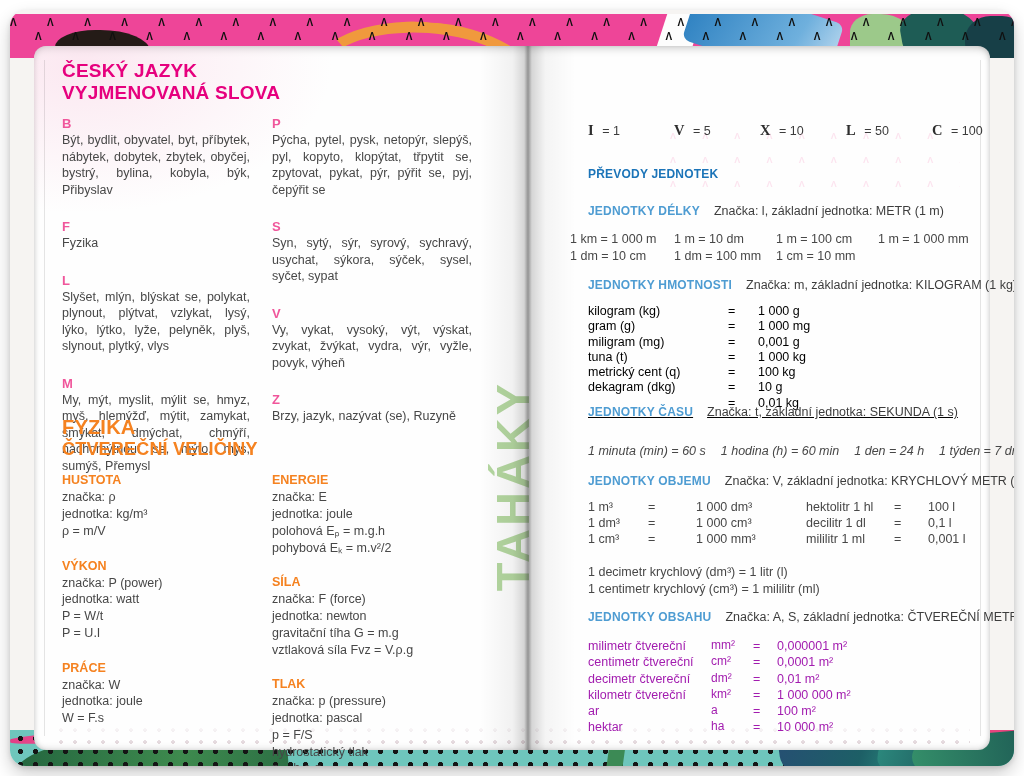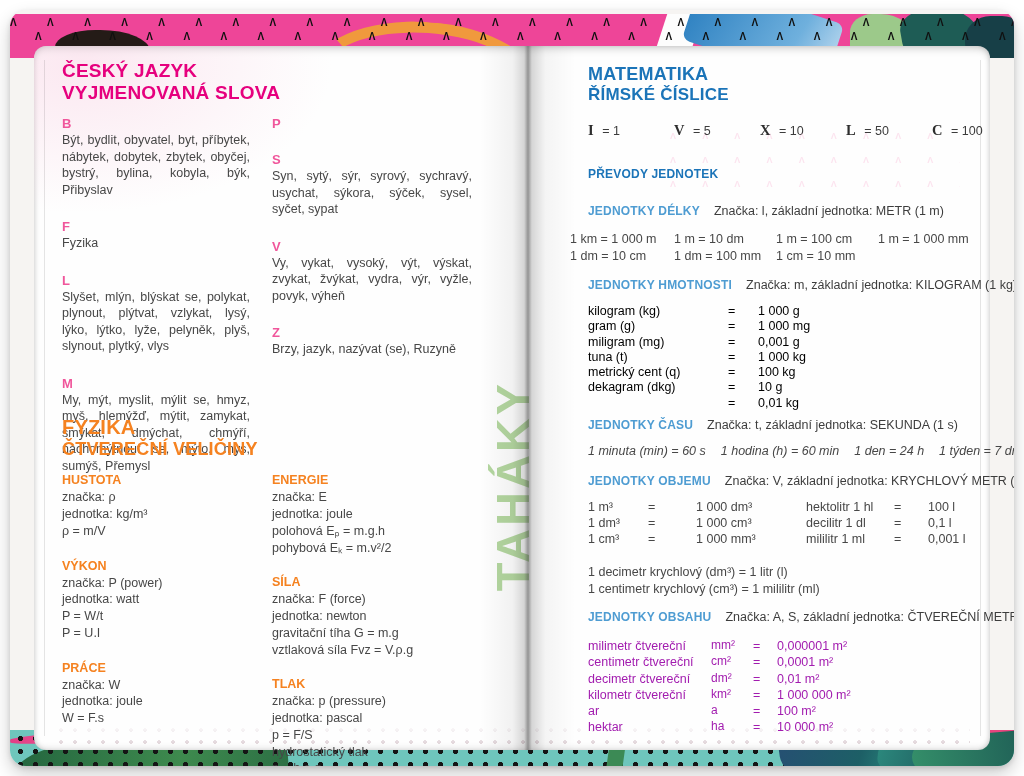--- a/index.html
+++ b/index.html
@@ -157,20 +157,21 @@
               <div class="words">Slyšet, mlýn, blýskat se, polykat, plynout, plýtvat, vzlykat, lysý, lýko, lýtko, lyže, pelyněk, plyš, slynout, plytký, vlys</div>
             </div>
               <div class="group">
               <div class="group-letter">M</div>
               <div class="words">My, mýt, myslit, mýlit se, hmyz, myš, hlemýžď, mýtit, zamykat, smýkat, dmýchat, chmýří, nachomýtnout se, mýto, mys, sumýš, Přemysl</div>
             </div>
             </div>
           <div class="cz-col2">
               <div class="group">
               <div class="group-letter">P</div>
+              <div class="words">Pýcha, pytel, pysk, netopýr, slepýš, pyl, kopyto, klopýtat, třpytit se, zpytovat, pykat, pýr, pýřit se, pyj, čepýřit se</div>
             </div>
               <div class="group">
               <div class="group-letter">S</div>
               <div class="words">Syn, sytý, sýr, syrový, sychravý, usychat, sýkora, sýček, sysel, syčet, sypat</div>
             </div>
               <div class="group">
               <div class="group-letter">V</div>
               <div class="words">Vy, vykat, vysoký, výt, výskat, zvykat, žvýkat, vydra, výr, vyžle, povyk, výheň</div>
             </div>
               <div class="group">
@@ -231,24 +232,20 @@
 p = h.ρ.g</div>
             </div>
             </div>
         </div>
       </div>
 
       <div class="watermark">
         <span>TAHÁKY</span>
       </div>
 
-      <div class="abs" style="left:554px; top:18px; width:400px;">
-        <div class="h1 small" style="color:#1b74b8;">MATEMATIKA</div>
-        <div class="h1 small" style="color:#1b74b8; font-size:17px;">ŘÍMSKÉ ČÍSLICE</div>
-      </div>
 
       <div class="abs roman-row" style="left:554px; top:76px;">
           <div class="roman-item">
           <span class="roman-letter">I</span>
           <span class="roman-val">= 1</span>
         </div>
           <div class="roman-item">
           <span class="roman-letter">V</span>
           <span class="roman-val">= 5</span>
         </div>
@@ -317,21 +314,21 @@
           <span>=</span>
           <span>10 g</span>
         </div>
           <div class="row">
           <span></span>
           <span>=</span>
           <span>0,01 kg</span>
         </div>
         </div>
 
-      <div class="abs sec-head" style="left:554px; top:372px;">
+      <div class="abs sec-head" style="left:554px; top:359px;text-decoration:underline;">
         <span class="sec-label">JEDNOTKY ČASU</span>
         <span class="sec-desc">Značka: t, základní jednotka: SEKUNDA (1 s)</span>
       </div>
       <div class="abs time-row" style="left:554px; top:398px;font-style:italic;">
           <span>1 minuta (min) = 60 s</span>
           <span>1 hodina (h) = 60 min</span>
           <span>1 den = 24 h</span>
           <span>1 týden = 7 dní</span>
         </div>
 

